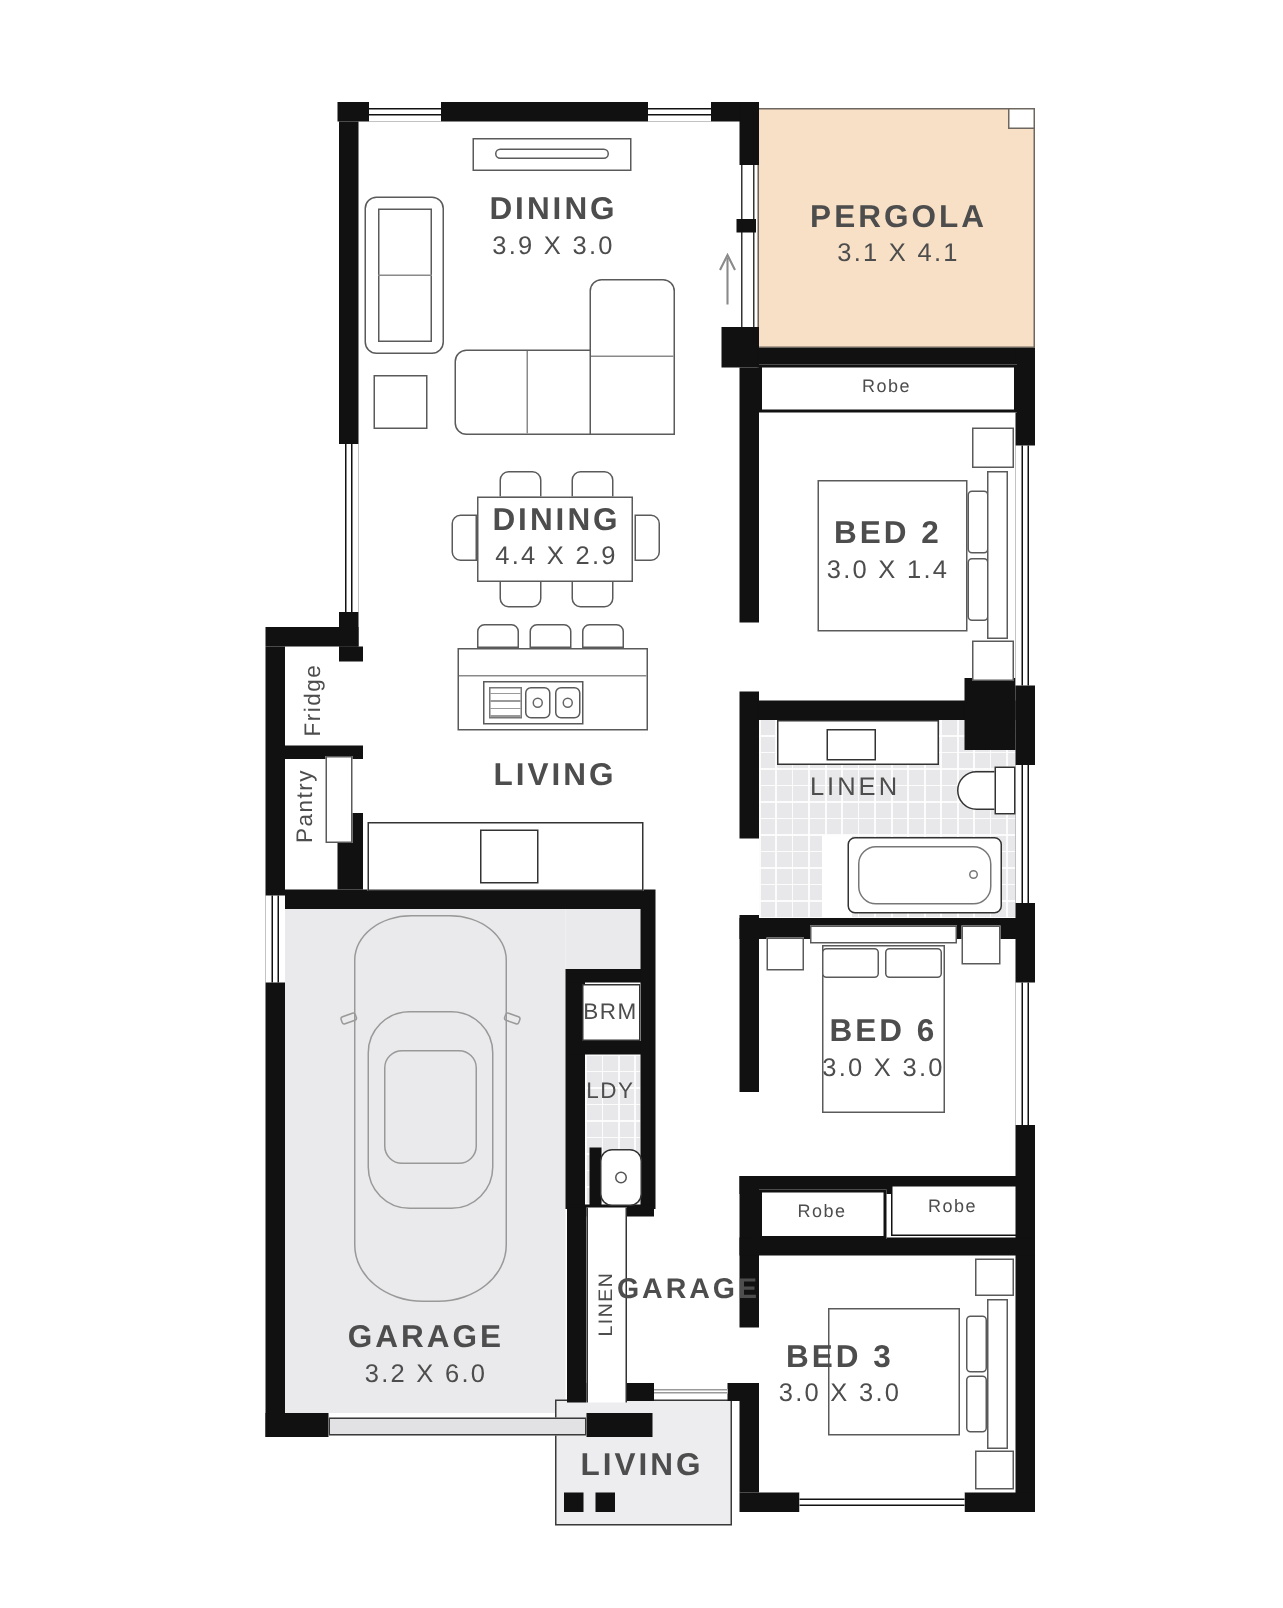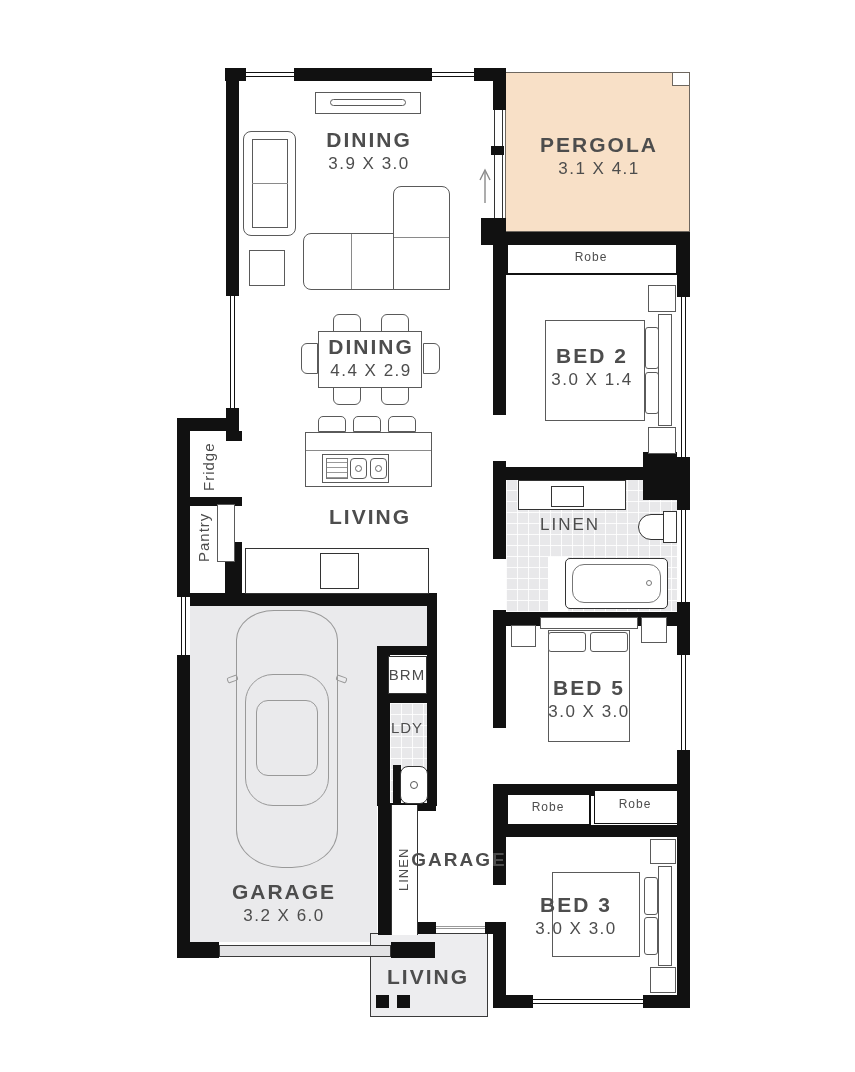--- a/index.html
+++ b/index.html
@@ -222,24 +222,24 @@
     <div class="rname">LIVING</div>
   </div>
   <div class="rlabel" style="left:592px;top:345px;">
     <div class="rname">BED 2</div>
     <div class="rdims">3.0 X 1.4</div>
   </div>
   <div class="rlabel mid" style="left:570px;top:516px;">
     <div class="rname">LINEN</div>
   </div>
   <div class="rlabel" style="left:589px;top:677px;">
-    <div class="rname">BED 5</div>
+    <div class="rname">BED 6</div>
     <div class="rdims">3.0 X 3.0</div>
   </div>
-  <div class="rlabel" style="left:576px;top:894px;">
+  <div class="rlabel" style="left:560px;top:894px;">
     <div class="rname">BED 3</div>
     <div class="rdims">3.0 X 3.0</div>
   </div>
   <div class="rlabel" style="left:284px;top:881px;">
     <div class="rname">GARAGE</div>
     <div class="rdims">3.2 X 6.0</div>
   </div>
   <div class="rlabel" style="left:459px;top:850px;">
     <div class="rname" style="font-size:19px;">GARAGE</div>
   </div>

